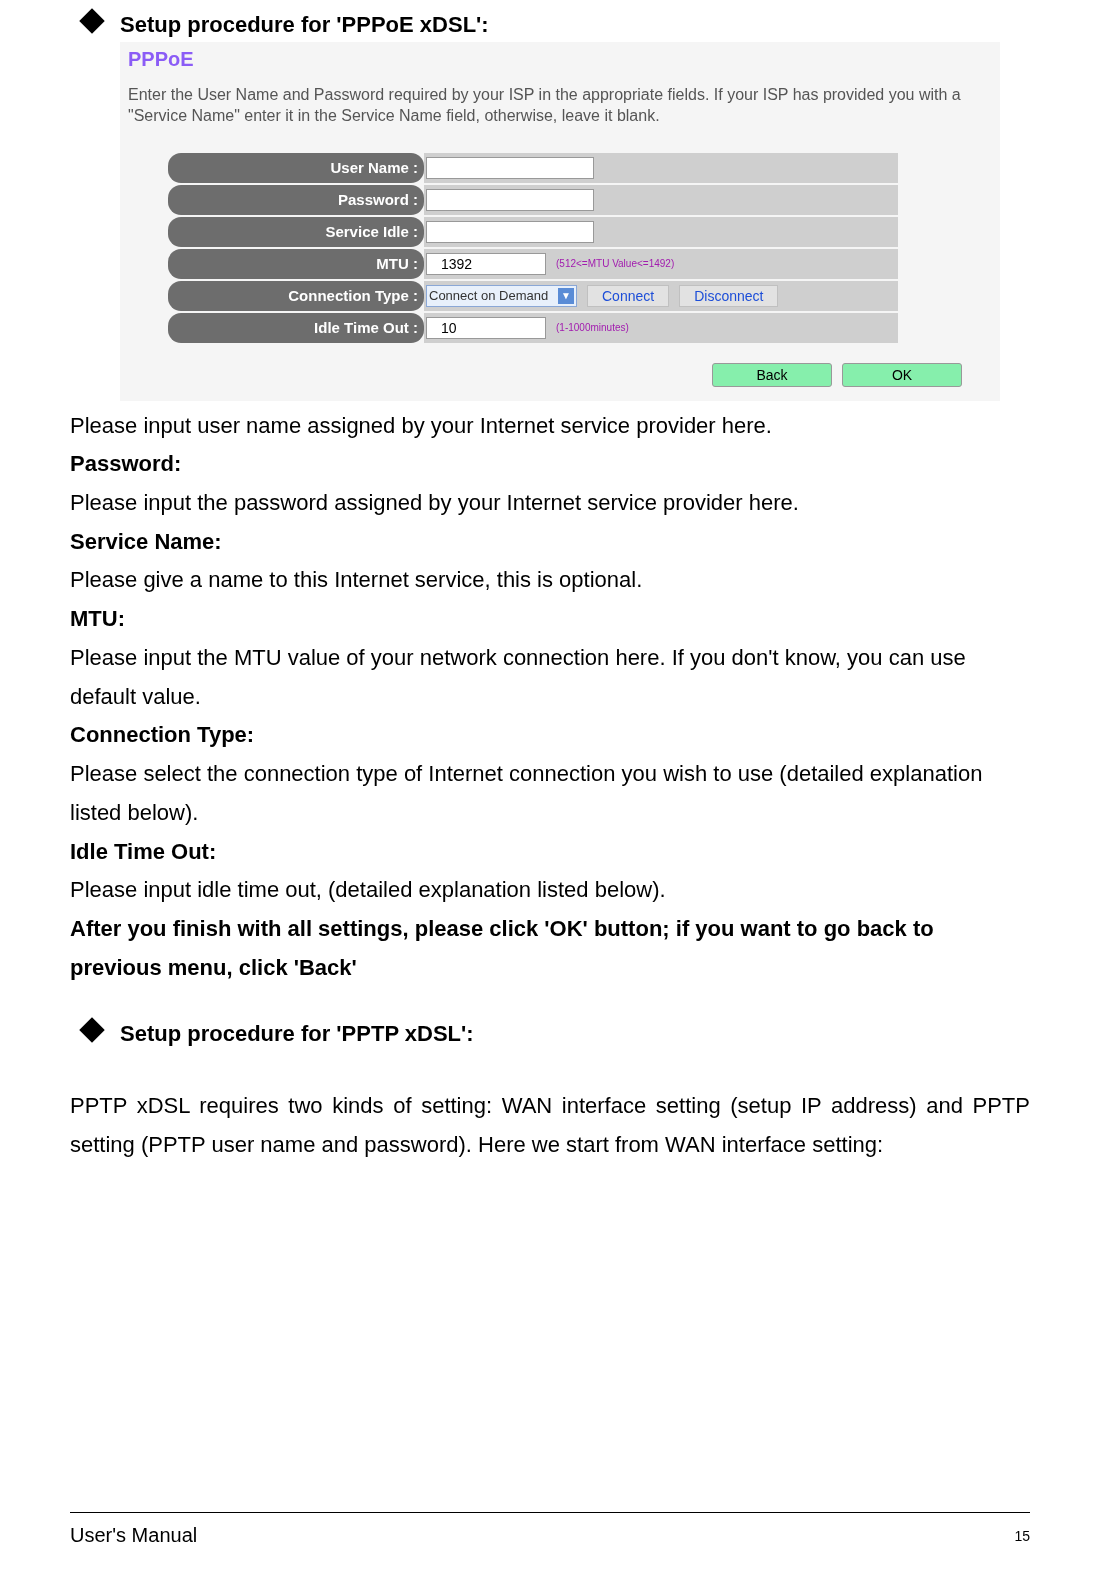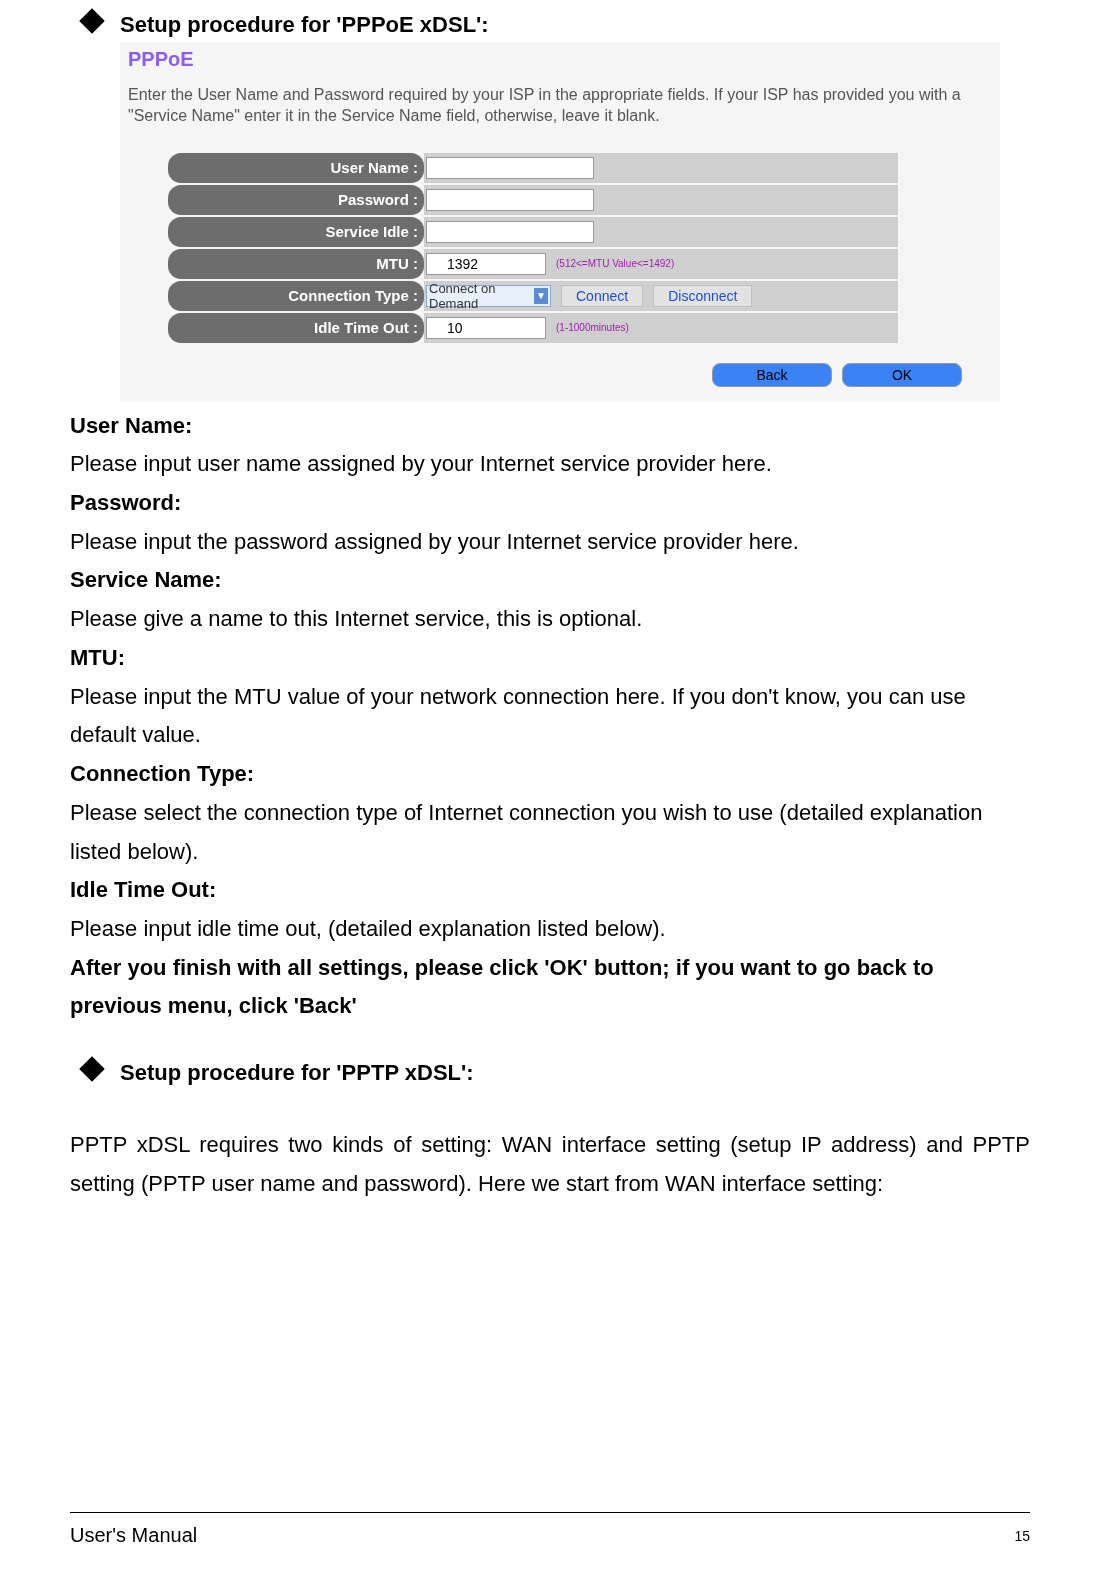--- a/index.html
+++ b/index.html
@@ -89,33 +89,33 @@
       align-items: center;
       padding-left: 2px;
       gap: 10px;
     }
     .tinput {
       background: #fff;
       border: 1px solid #999;
       height: 22px;
       width: 168px;
       font-size: 14px;
-      padding: 0 20px;
+      padding: 0 14px;
     }
     .tinput.short { width: 120px; }
     .tselect {
       background: #e8f0fb;
       border: 1px solid #8aa7d6;
       height: 22px;
       font-size: 13px;
       padding: 0 2px;
       display: flex;
       align-items: center;
       justify-content: space-between;
-      width: 125px;
+      width: 151px;
       color: #333;
     }
     .sel-btn {
       width: 16px; height: 16px;
       background: #5a8cd6;
       display: flex; align-items:center; justify-content:center;
       color:#fff;
       font-size:10px;
     }
     .hint {
@@ -130,23 +130,23 @@
       height: 22px;
       padding: 0 14px;
     }
     .btn-row {
       display: flex;
       justify-content: flex-end;
       gap: 10px;
       margin: 20px 30px 0 0;
     }
     .dlg-btn {
-      background: #3b82f6;
+      background: #86efac;
       border: 1px solid #999;
-      border-radius: 8px;
+      border-radius: 3px;
       font-size: 14px;
       height: 24px;
       width: 120px;
     }
     .defs {
       margin-top: 6px;
       font-size: 22px;
       line-height: 1.76;
     }
     .defs .term { font-weight: bold; }
@@ -238,21 +238,20 @@
       </div>
     </div>
 
     <div class="btn-row">
       <button class="dlg-btn">Back</button>
       <button class="dlg-btn">OK</button>
     </div>
   </div>
 
   <div class="defs">
-    <div class="term">User Name:</div>
     <div>Please input user name assigned by your Internet service provider here.</div>
     <div class="term">Password:</div>
     <div>Please input the password assigned by your Internet service provider here.</div>
     <div class="term">Service Name:</div>
     <div>Please give a name to this Internet service, this is optional.</div>
     <div class="term">MTU:</div>
     <div>Please input the MTU value of your network connection here. If you don't know, you can use default value.</div>
     <div class="term">Connection Type:</div>
     <div>Please select the connection type of Internet connection you wish to use (detailed explanation listed below).</div>
     <div class="term">Idle Time Out:</div>

